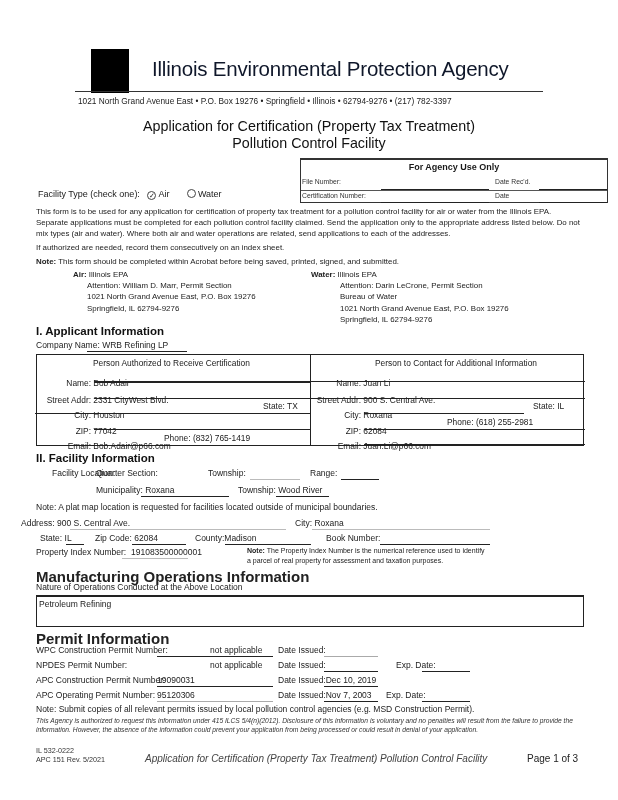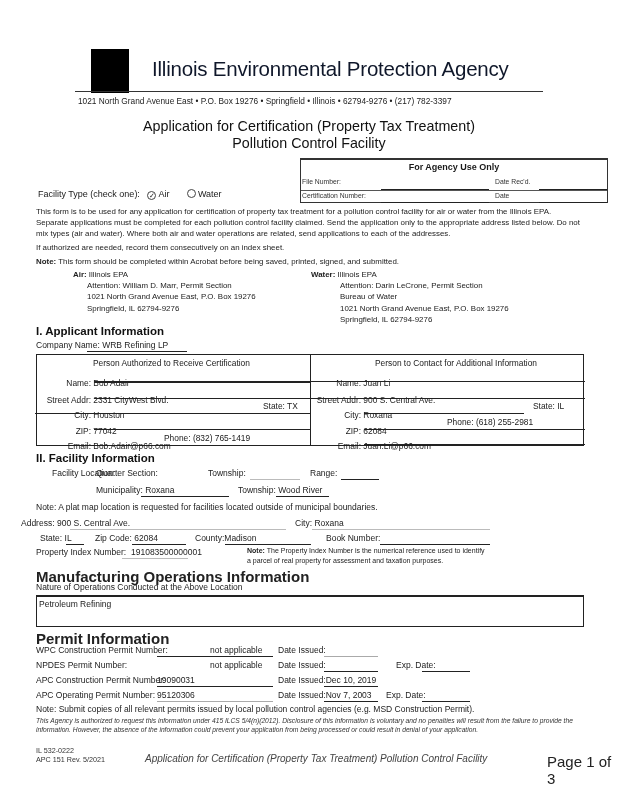--- a/index.html
+++ b/index.html
@@ -25,21 +25,21 @@
   .sub-h { font-size: 15px; font-weight: bold; color: #222; }
   .field { font-size: 8.5px; color: #222; white-space: nowrap; }
   .uline { position: absolute; height: 1px; background: #222; }
   .contact-box { border: 1px solid #222; }
   .cb-row { position: absolute; font-size: 8.4px; white-space: nowrap; }
   .cb-lbl { display: inline-block; text-align: right; margin-top: 9px; }
   .ops-box { left: 36px; top: 595px; width: 548px; height: 32px; border: 1px solid #222; border-top: 2px solid #222; }
   .footer-italic { left: 36px; top: 716px; width: 548px; font-size: 6.7px; line-height: 9px; font-style: italic; color: #333; }
   .form-id { font-size: 7.2px; color: #333; }
   .footer-title { left: 145px; top: 753px; font-size: 10px; font-style: italic; color: #444; }
-  .page-num { left: 527px; top: 753px; font-size: 15px; color: #222; margin-left: 20px; }
+  .page-num { left: 527px; top: 753px; font-size: 10px; color: #222; }
 </style>
 </head>
 <body>
 
 <div class="abs logo-block"></div>
 <div class="abs agency-name">Illinois Environmental Protection Agency</div>
 <div class="abs header-rule"></div>
 <div class="abs address-line">1021 North Grand Avenue East  •  P.O. Box 19276  •  Springfield  •  Illinois  •  62794-9276  •  (217) 782-3397</div>
 
 <div class="abs doc-title t1">Application for Certification (Property Tax Treatment)</div>

